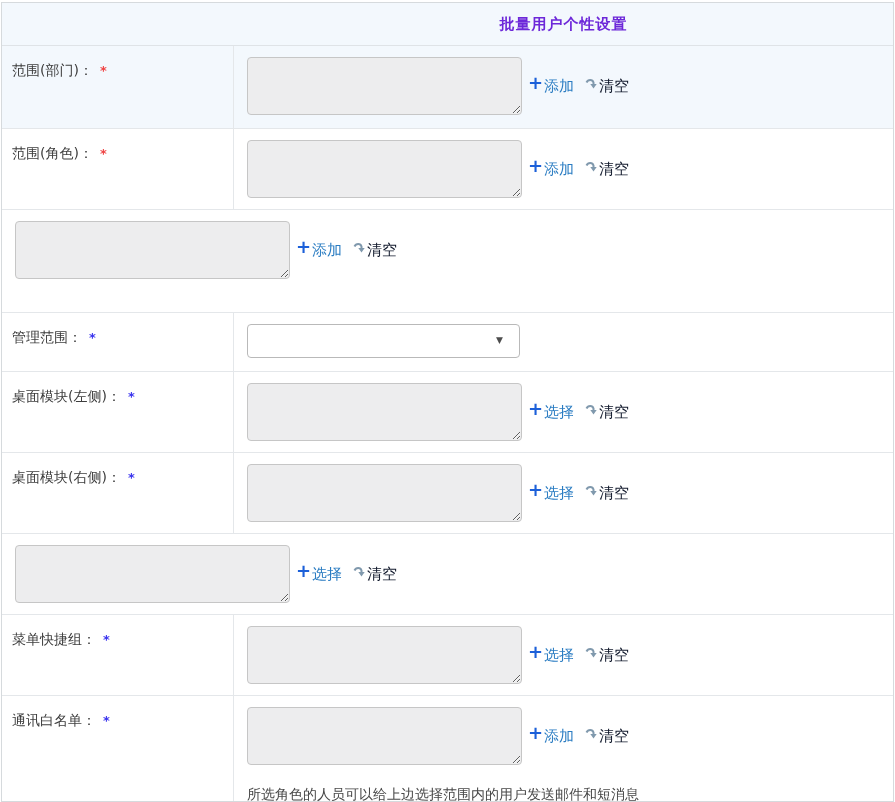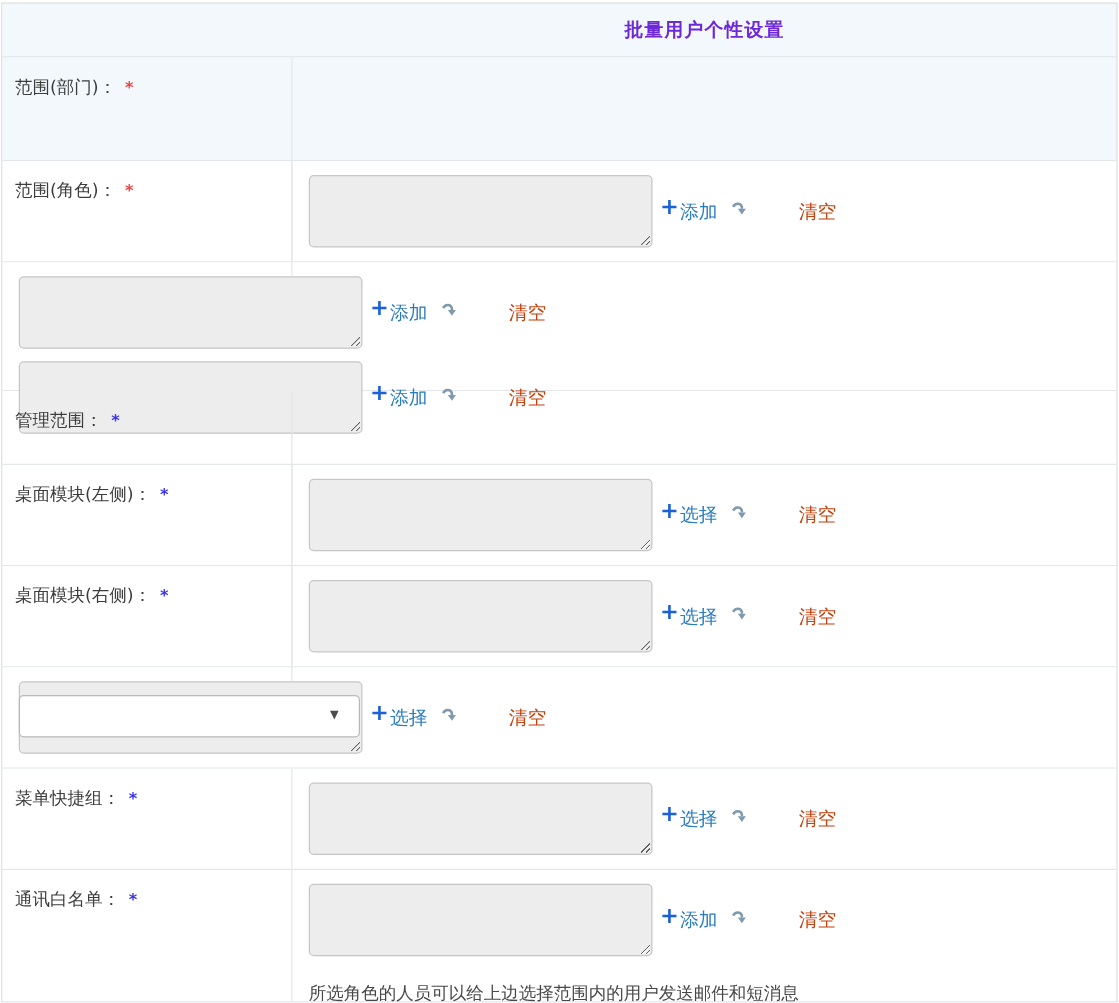--- a/index.html
+++ b/index.html
@@ -28,22 +28,22 @@
     text-align:center;
     font-weight:bold;
     font-size:15px;
     color:#6d28d9;
     letter-spacing:1px;
   }
   
   .row { display:flex; border-bottom:1px solid #e4e7ea; background:#fff; }
   .row.hl { background:#f3f8fd; }
   .row.last { border-bottom:none; }
-  .h83 { height:83px;flex-direction:column; } .h81 { height:81px; } .h103 { height:103px; }
-  .h59 { height:59px;flex-direction:column; } .h105 { height:105px; }
+  .h83 { height:83px; } .h81 { height:81px; } .h103 { height:103px; }
+  .h59 { height:59px; } .h105 { height:105px; }
   .label-cell {
     width:232px;
     flex:0 0 232px;
     border-right:1px solid #e4e7ea;
     padding:15px 8px 0 10px;
     font-size:14px;
     color:#3d3d3d;
     line-height:1.3;
   }
   .req { margin-left:7px; font-size:13px; font-weight:bold; }
@@ -80,21 +80,21 @@
   }
   
   .link {
     display:inline-flex; align-items:center;
     text-decoration:none;
     font-size:15px;
     line-height:1;
     white-space:nowrap;
   }
   .link.add { color:#2a7cc2; margin-left:6px; }
-  .link.clear { color:#c2410c; margin-left:11px;gap:40px; }
+  .link.clear { color:#0f172a; margin-left:11px; }
   .plus {
     color:#1c60d9; font-weight:bold; font-size:18px;
     position:relative; top:-3px; margin-right:1px; line-height:1;
   }
   .clr-ico { position:relative; top:-3px; margin-right:1px; display:inline-flex; }
   .sub-links { margin-top:8px; font-size:15px; }
   .blue-link { color:#2a7cc2; text-decoration:none; }
   .sub-links .blue-link + .blue-link { margin-left:12px; }
   .note { margin-top:21px; font-size:14px; color:#474747; }
 </style>

